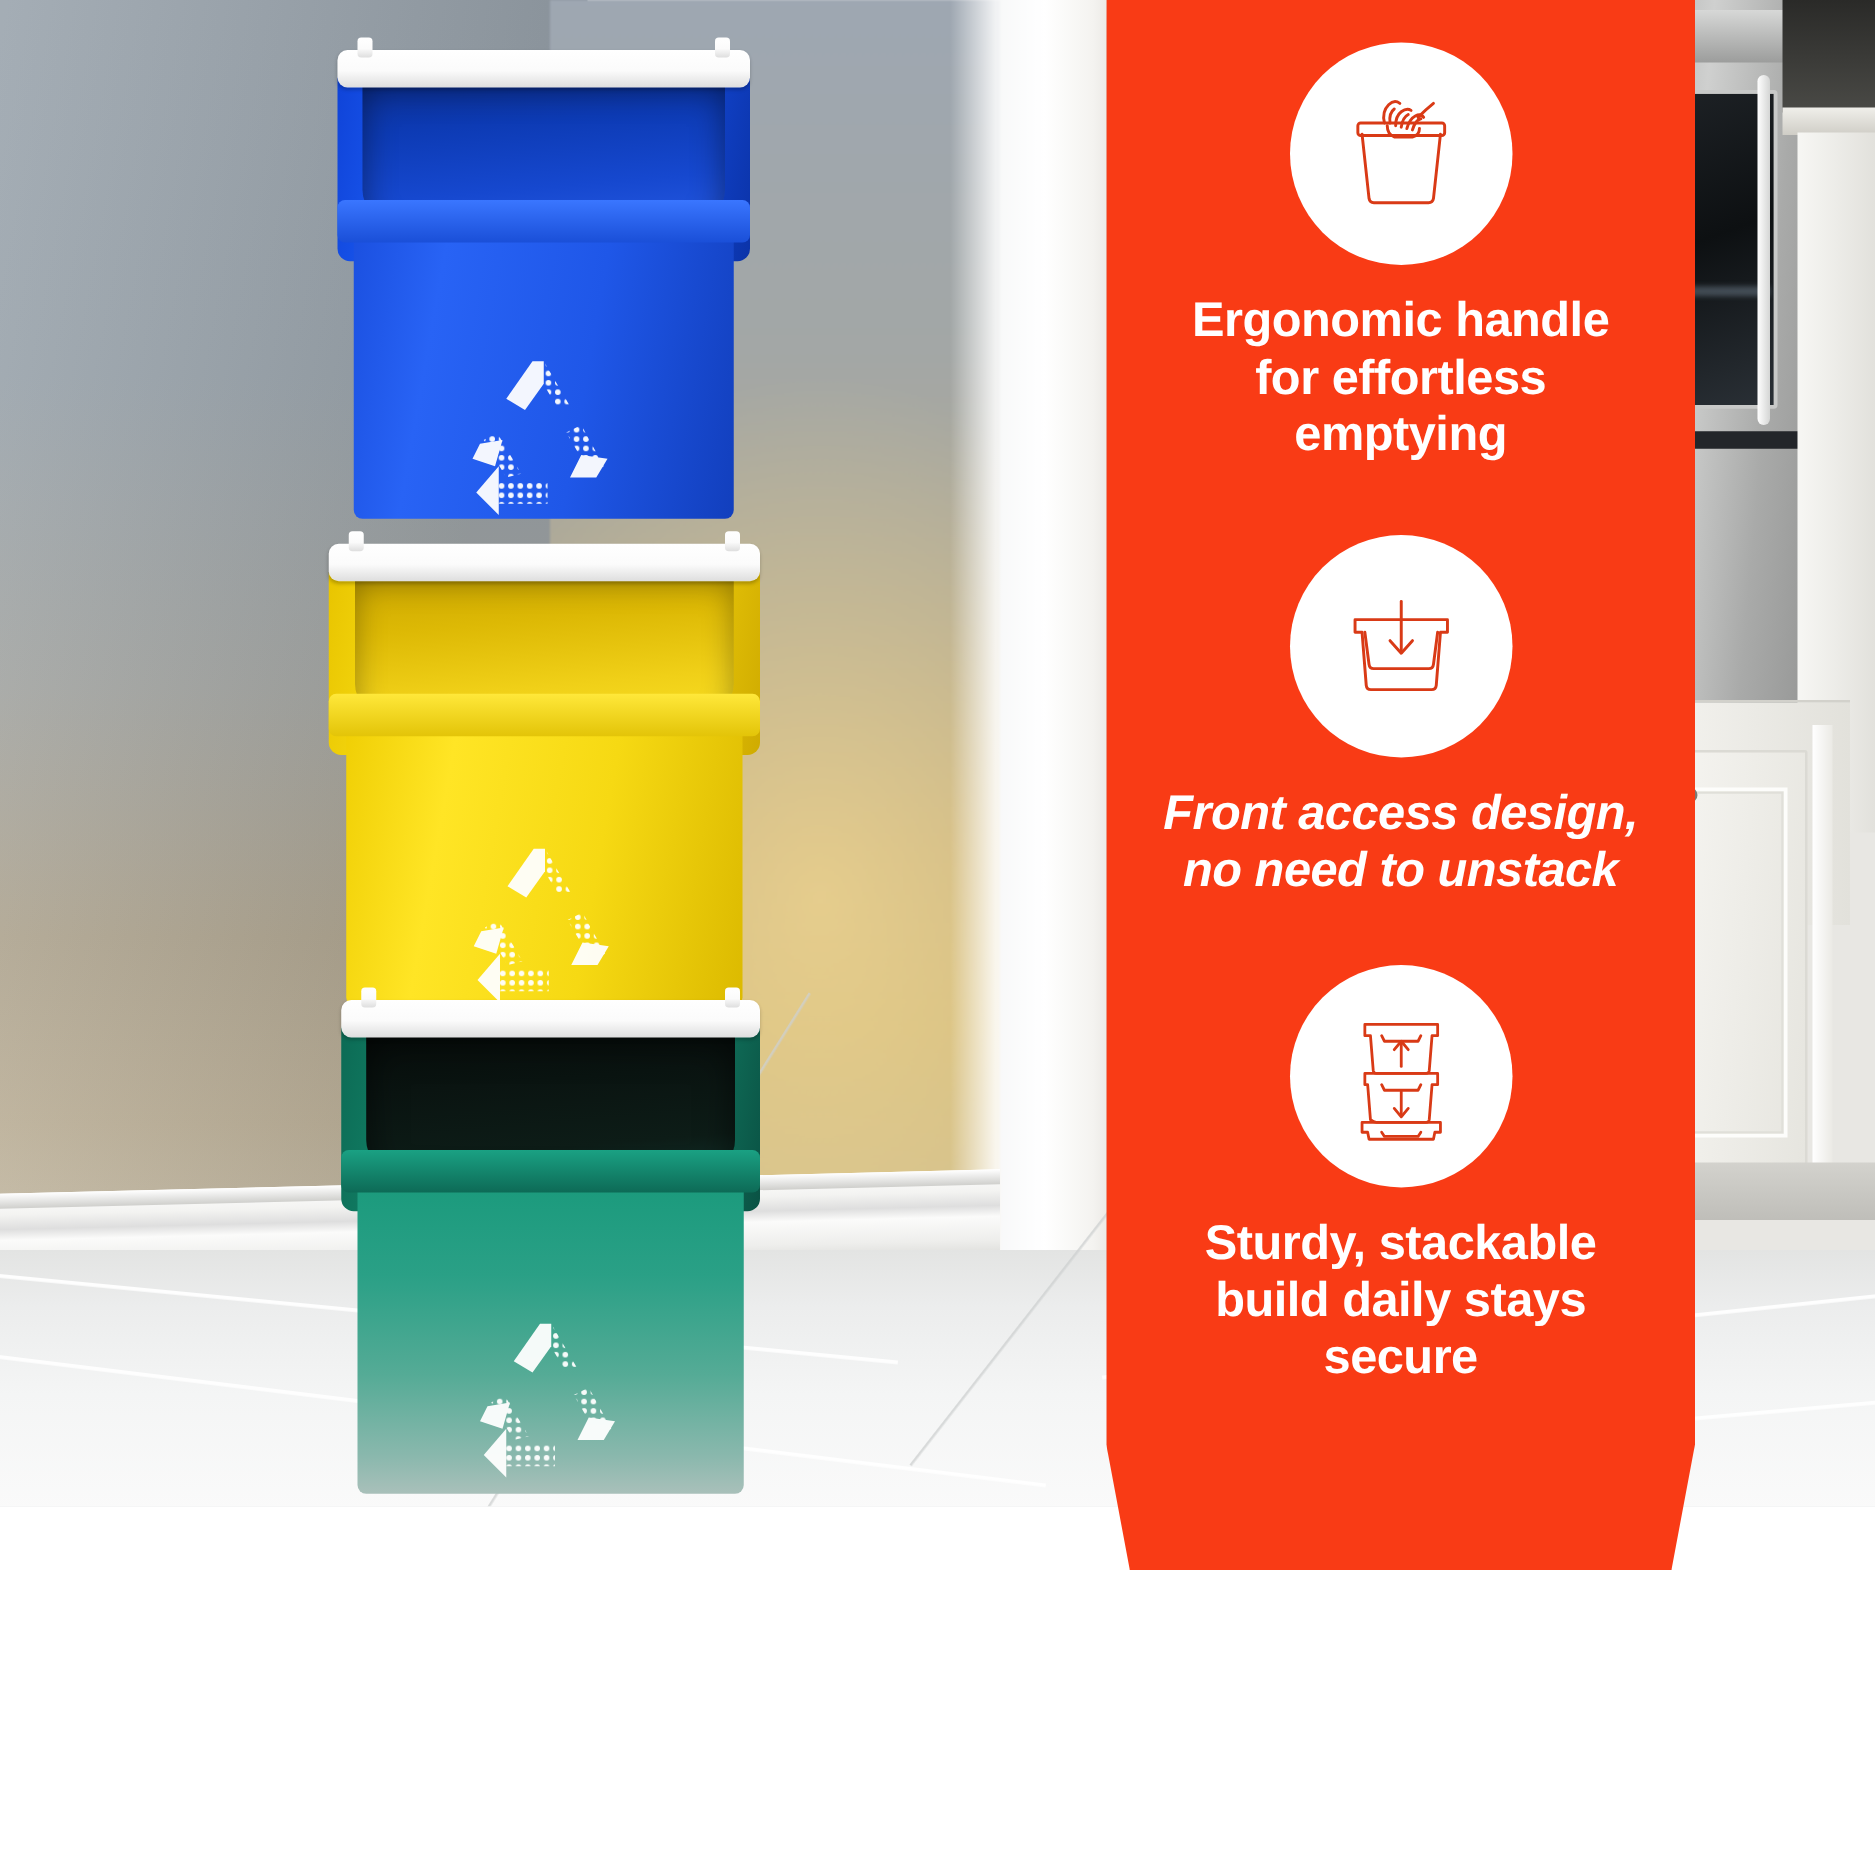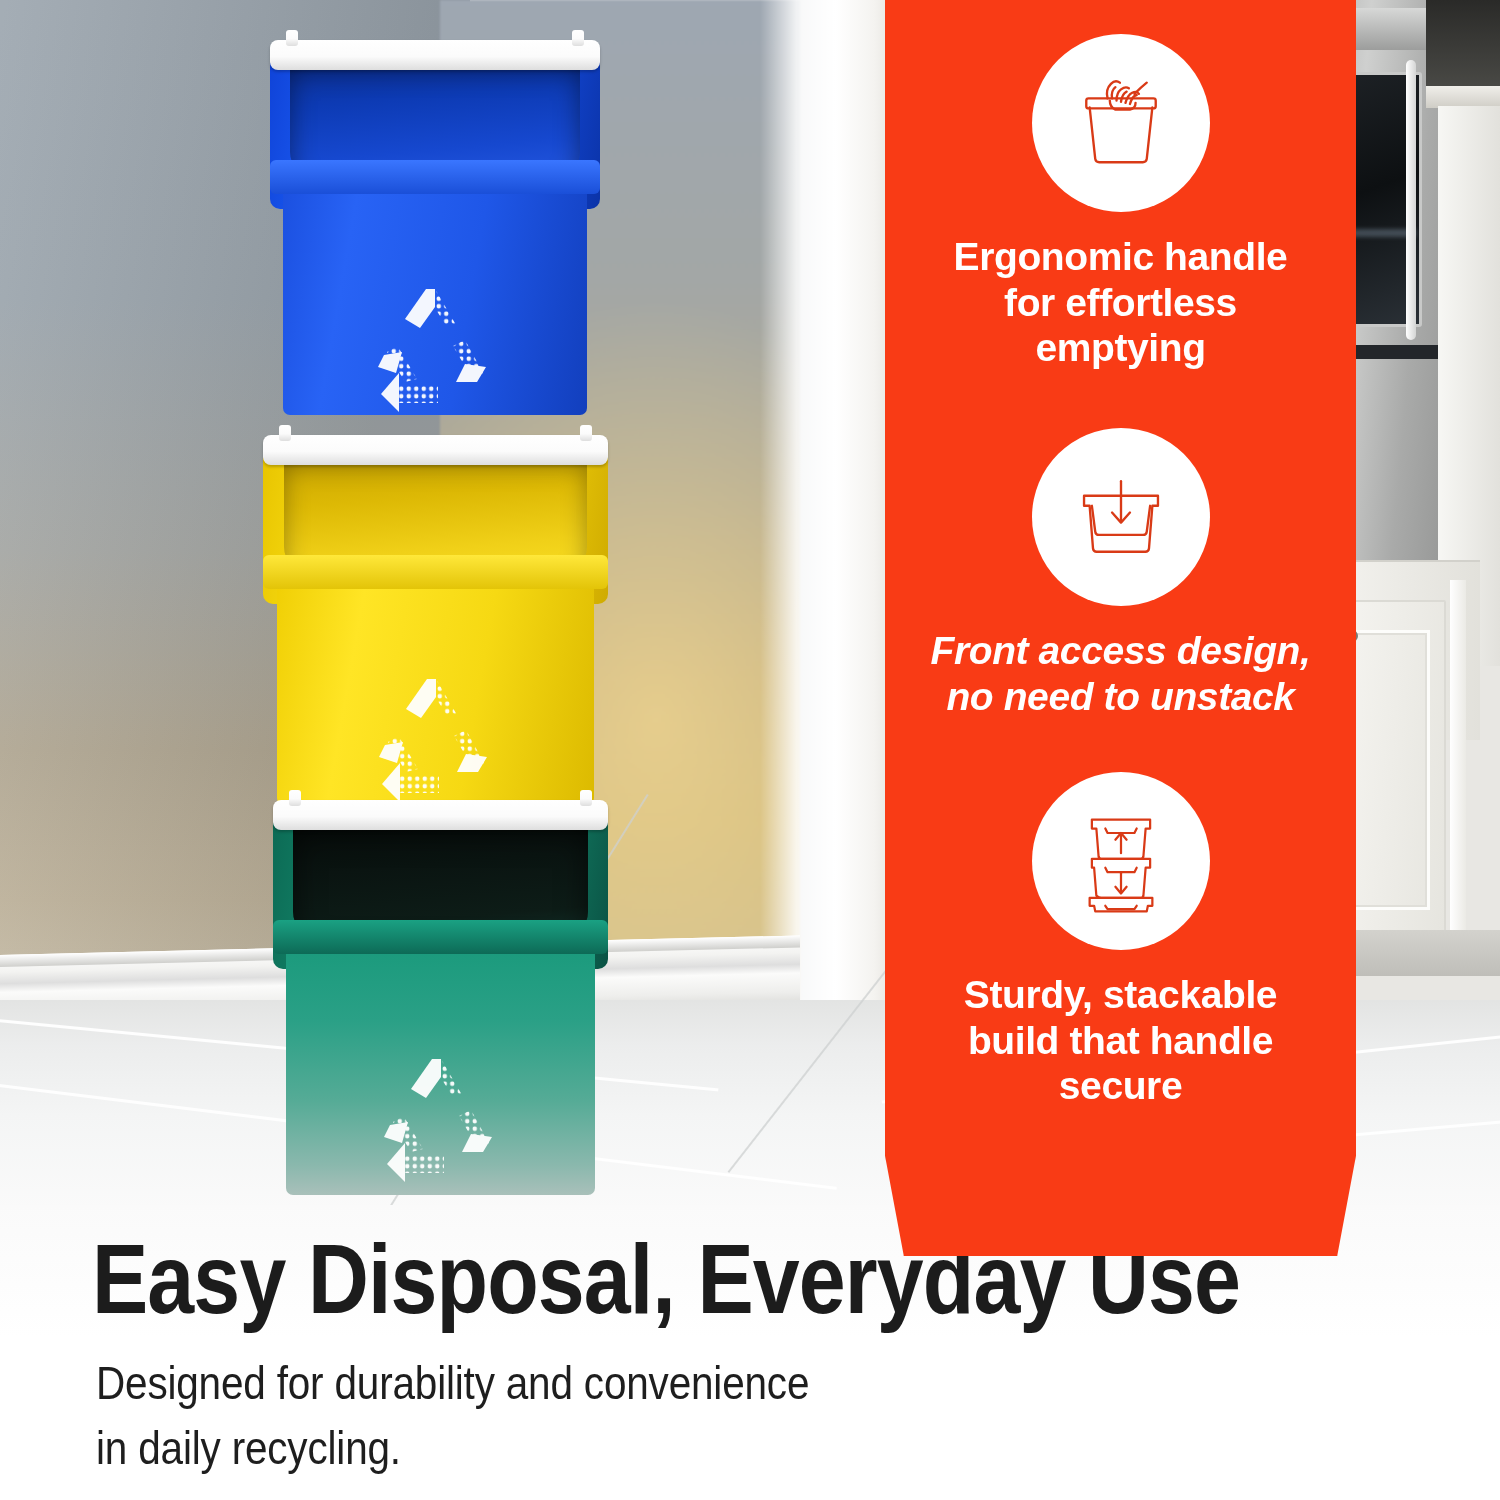--- a/index.html
+++ b/index.html
@@ -485,25 +485,20 @@
           <path d="M24 48 L76 48 L76 56 L72 56 L70 81 Q69.7 83 67.7 83 L32.3 83 Q30.3 83 28 81 L26 56 L24 56 Z"></path>
           <path d="M36 56 L38 60 L62 60 L64 56"></path>
           <path d="M50 61 L50 78"></path>
             <path d="M45 73 L50 79 L55 73"></path>
 
           <path d="M22 83 L78 83 L78 90 L74 90 L73 95 L27 95 L26 90 L22 90 Z"></path>
           <path d="M36 90 L38 93 L62 93 L64 90"></path>
         </svg>
       </div>
       <div class="feature-text">Sturdy, stackable
-build that handle
+build daily stays
 secure</div>
     </div>
 
   </div>
 
-  <div id="bottom">
-    <div id="headline">Easy Disposal, Everyday Use</div>
-    <div id="subcopy">Designed for durability and convenience
-in daily recycling.</div>
-  </div>
 
 </div>
 
 </body></html>

